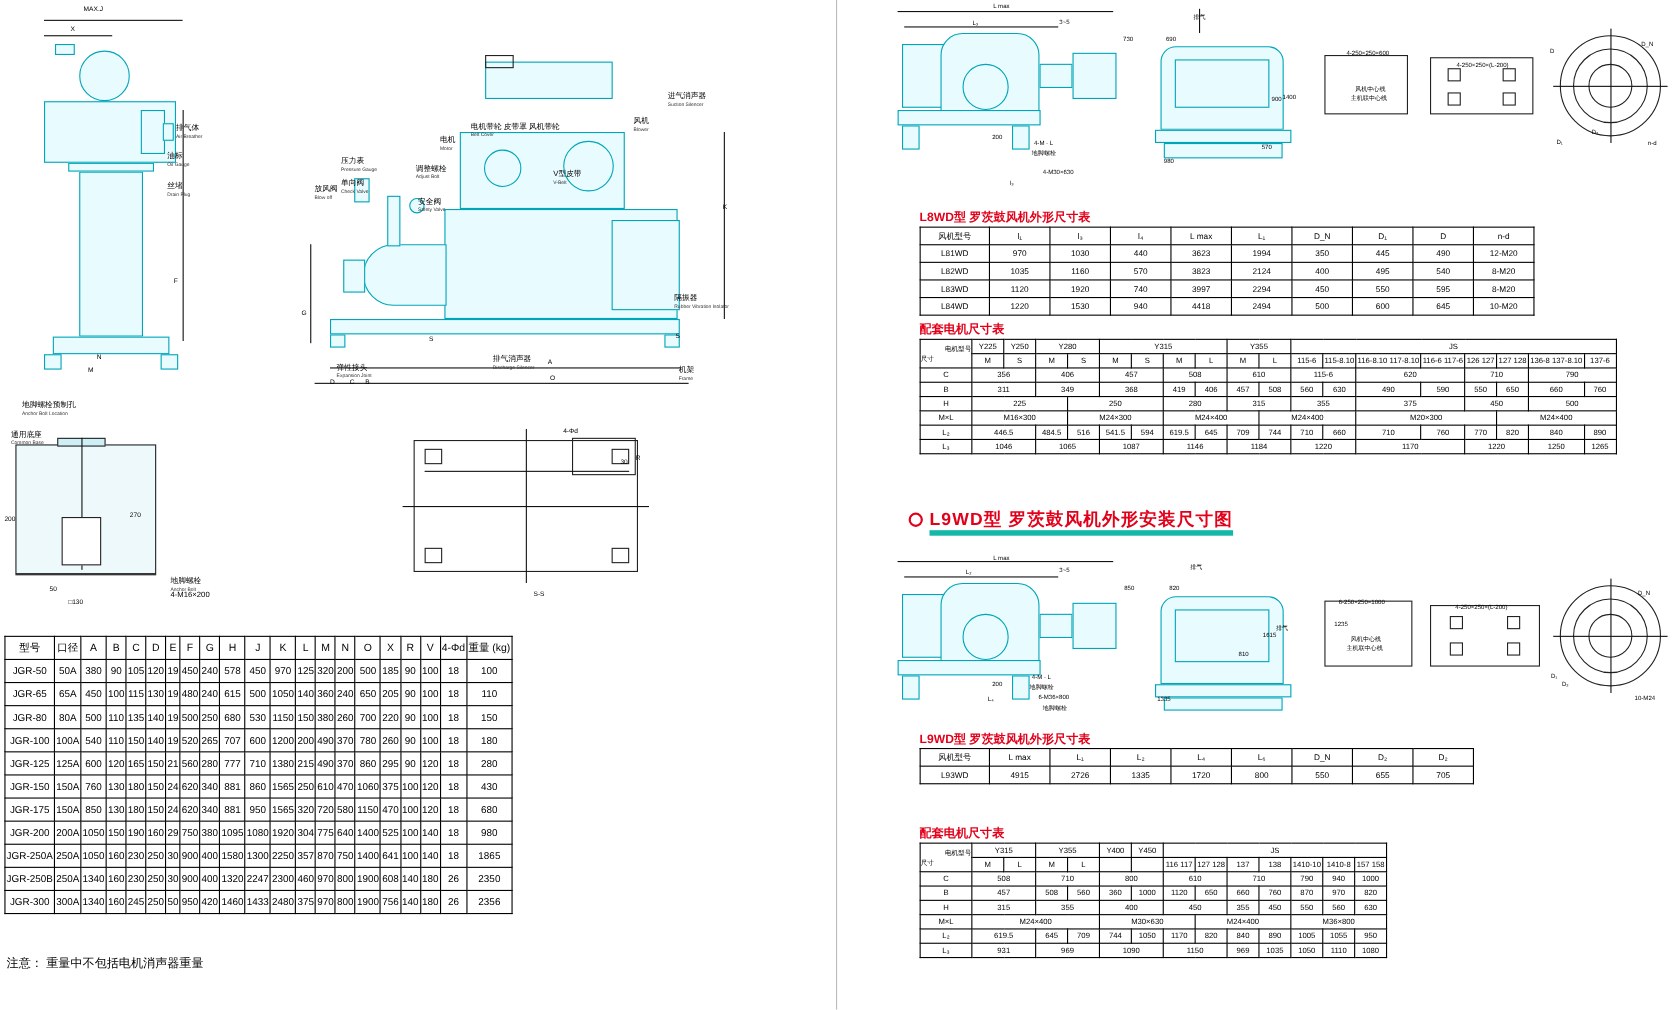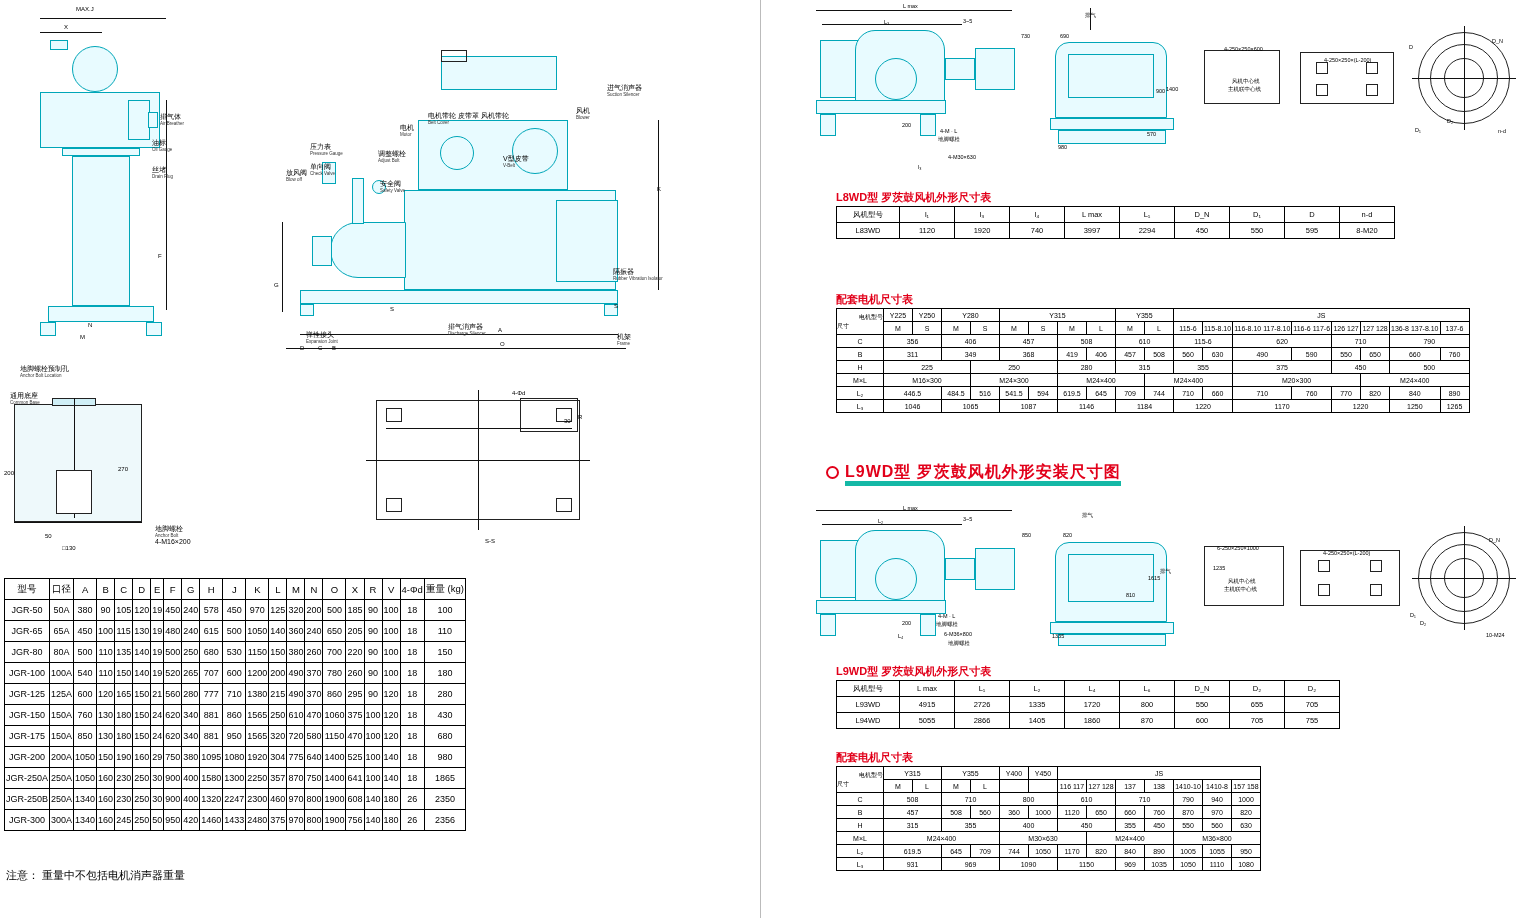--- a/index.html
+++ b/index.html
@@ -507,30 +507,66 @@
             <th style="min-width: 52px;">L max</th>
             <th style="min-width: 52px;">L₁</th>
             <th style="min-width: 52px;">D_N</th>
             <th style="min-width: 52px;">D₁</th>
             <th style="min-width: 52px;">D</th>
             <th style="min-width: 52px;">n-d</th>
           </tr>
         </thead>
       <tbody id="rt-t1-body">
           <tr>
+            <td>L81WD</td>
+            <td>970</td>
+            <td>1030</td>
+            <td>440</td>
+            <td>3623</td>
+            <td>1994</td>
+            <td>350</td>
+            <td>445</td>
+            <td>490</td>
+            <td>12-M20</td>
+          </tr>
+          <tr>
+            <td>L82WD</td>
+            <td>1035</td>
+            <td>1160</td>
+            <td>570</td>
+            <td>3823</td>
+            <td>2124</td>
+            <td>400</td>
+            <td>495</td>
+            <td>540</td>
+            <td>8-M20</td>
+          </tr>
+          <tr>
             <td>L83WD</td>
             <td>1120</td>
             <td>1920</td>
             <td>740</td>
             <td>3997</td>
             <td>2294</td>
             <td>450</td>
             <td>550</td>
             <td>595</td>
             <td>8-M20</td>
+          </tr>
+          <tr>
+            <td>L84WD</td>
+            <td>1220</td>
+            <td>1530</td>
+            <td>940</td>
+            <td>4418</td>
+            <td>2494</td>
+            <td>500</td>
+            <td>600</td>
+            <td>645</td>
+            <td>10-M20</td>
           </tr>
         </tbody>
     </table>
   </div>
 
   <div class="sect-title" style="left:836px;top:292px;">配套电机尺寸表</div>
   <div class="tbl" style="left:836px;top:308px;">
     <table class="t-tiny" id="rt-t2">
         <thead>
           <tr>
@@ -738,31 +774,20 @@
             <td>L93WD</td>
             <td>4915</td>
             <td>2726</td>
             <td>1335</td>
             <td>1720</td>
             <td>800</td>
             <td>550</td>
             <td>655</td>
             <td>705</td>
           </tr>
-          <tr>
-            <td>L94WD</td>
-            <td>5055</td>
-            <td>2866</td>
-            <td>1405</td>
-            <td>1860</td>
-            <td>870</td>
-            <td>600</td>
-            <td>705</td>
-            <td>755</td>
-          </tr>
         </tbody>
     </table>
   </div>
 
   <div class="sect-title" style="left:836px;top:750px;">配套电机尺寸表</div>
   <div class="tbl" style="left:836px;top:766px;">
     <table class="t-tiny" id="rb-t2">
         <thead>
           <tr>
             <th rowspan="2" style="min-width: 46px; padding: 0px;">

